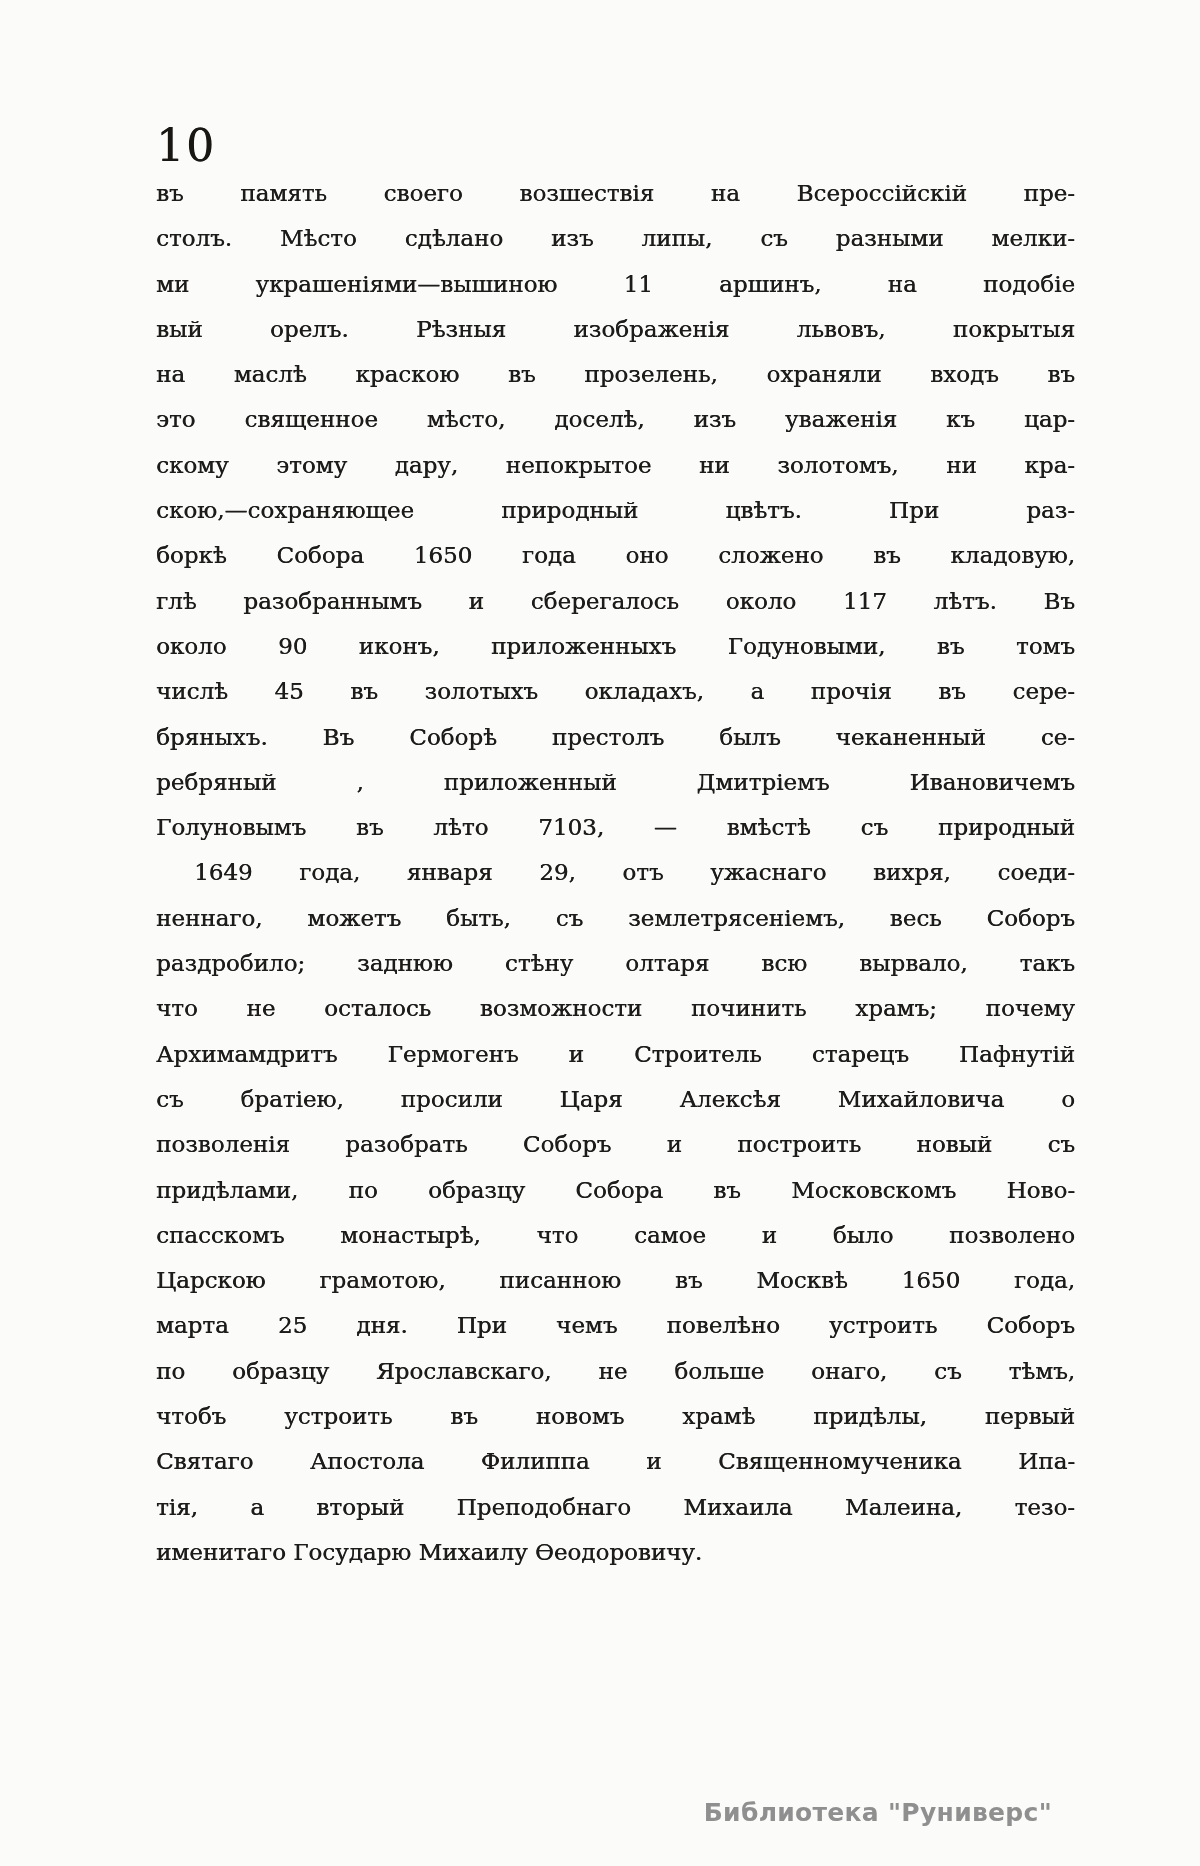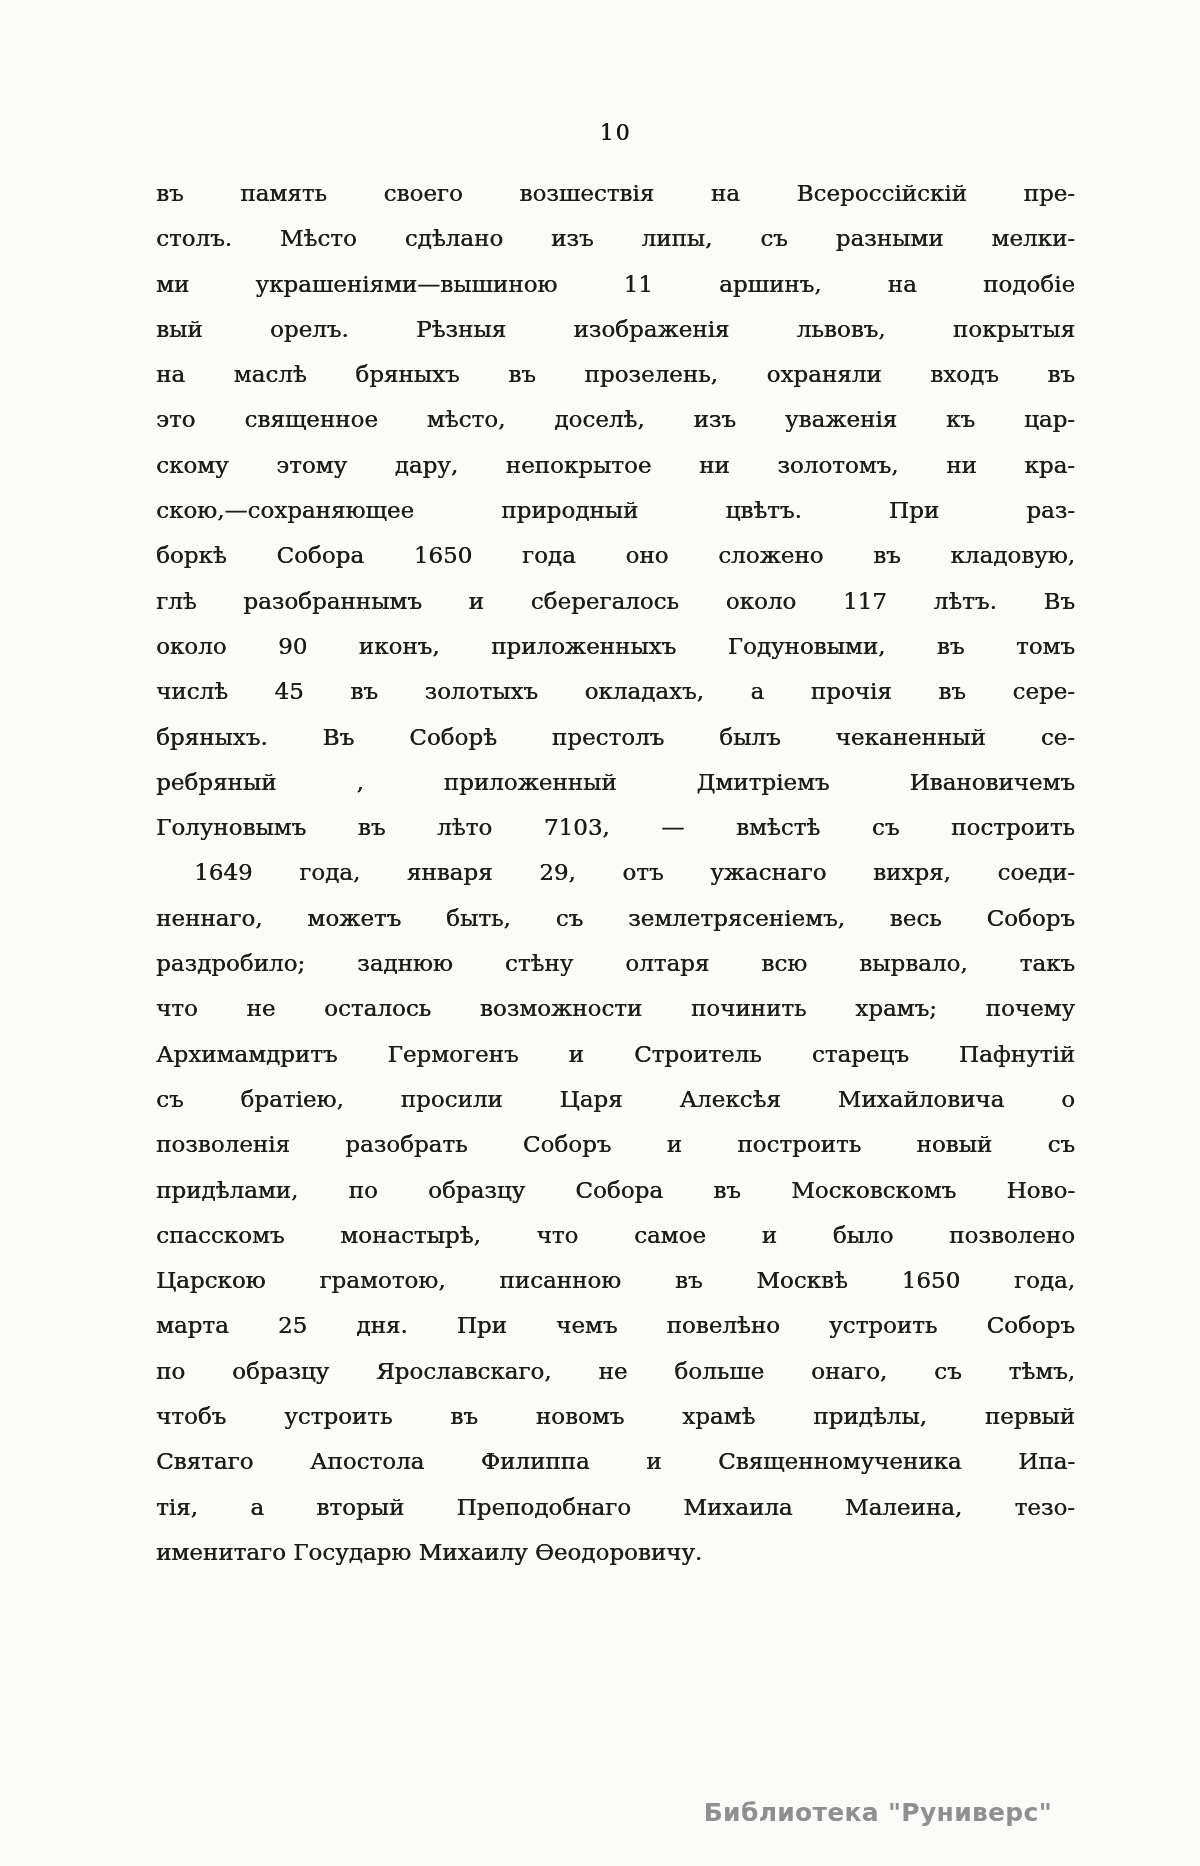--- a/index.html
+++ b/index.html
@@ -15,22 +15,21 @@
     background: #fbfcf9;
     overflow: hidden;
     font-family: "DejaVu Serif", serif;
     color: #1d1c1a;
   }
   .page-number {
     position: absolute;
     top: 120px;
     left: 156px;
     width: 919px;
-    text-align: center;
-    font-size: 22px;
+    font-size: 44px;
     letter-spacing: 2px;
     color: #181714;
     text-shadow: 0.4px 0 0 currentColor;
   }
   .text-block {
     position: absolute;
     left: 156px;
     top: 171px;
     width: 919px;
   }
@@ -66,31 +65,31 @@
 <body>
 
 <div class="page">
   <div class="page-number">10</div>
 
   <div class="text-block">
       <div class="line">въ память своего возшествія на Всероссійскій пре-</div>
       <div class="line">столъ. Мѣсто сдѣлано изъ липы, съ разными мелки-</div>
       <div class="line">ми украшеніями—вышиною 11 аршинъ, на подобіе</div>
       <div class="line">вый орелъ. Рѣзныя изображенія львовъ, покрытыя</div>
-      <div class="line">на маслѣ бряныхъ въ прозелень, охраняли входъ въ</div>
+      <div class="line">на маслѣ краскою въ прозелень, охраняли входъ въ</div>
       <div class="line">это священное мѣсто, доселѣ, изъ уваженія къ цар-</div>
       <div class="line">скому этому дару, непокрытое ни золотомъ, ни кра-</div>
       <div class="line">скою,—сохраняющее природный цвѣтъ. При раз-</div>
       <div class="line">боркѣ Собора 1650 года оно сложено въ кладовую,</div>
       <div class="line">глѣ разобраннымъ и сберегалось около 117 лѣтъ. Въ</div>
       <div class="line">около 90 иконъ, приложенныхъ Годуновыми, въ томъ</div>
       <div class="line">числѣ 45 въ золотыхъ окладахъ, а прочія въ сере-</div>
       <div class="line">бряныхъ. Въ Соборѣ престолъ былъ чеканенный се-</div>
       <div class="line">ребряный , приложенный Дмитріемъ Ивановичемъ</div>
-      <div class="line">Голуновымъ въ лѣто 7103, — вмѣстѣ съ построить</div>
+      <div class="line">Голуновымъ въ лѣто 7103, — вмѣстѣ съ природный</div>
       <div class="line indent">1649 года, января 29, отъ ужаснаго вихря, соеди-</div>
       <div class="line">неннаго, можетъ быть, съ землетрясеніемъ, весь Соборъ</div>
       <div class="line">раздробило; заднюю стѣну олтаря всю вырвало, такъ</div>
       <div class="line">что не осталось возможности починить храмъ; почему</div>
       <div class="line">Архимамдритъ Гермогенъ и Строитель старецъ Пафнутій</div>
       <div class="line">съ братіею, просили Царя Алексѣя Михайловича о</div>
       <div class="line">позволенія разобрать Соборъ и построить новый съ</div>
       <div class="line">придѣлами, по образцу Собора въ Московскомъ Ново-</div>
       <div class="line">спасскомъ монастырѣ, что самое и было позволено</div>
       <div class="line">Царскою грамотою, писанною въ Москвѣ 1650 года,</div>

